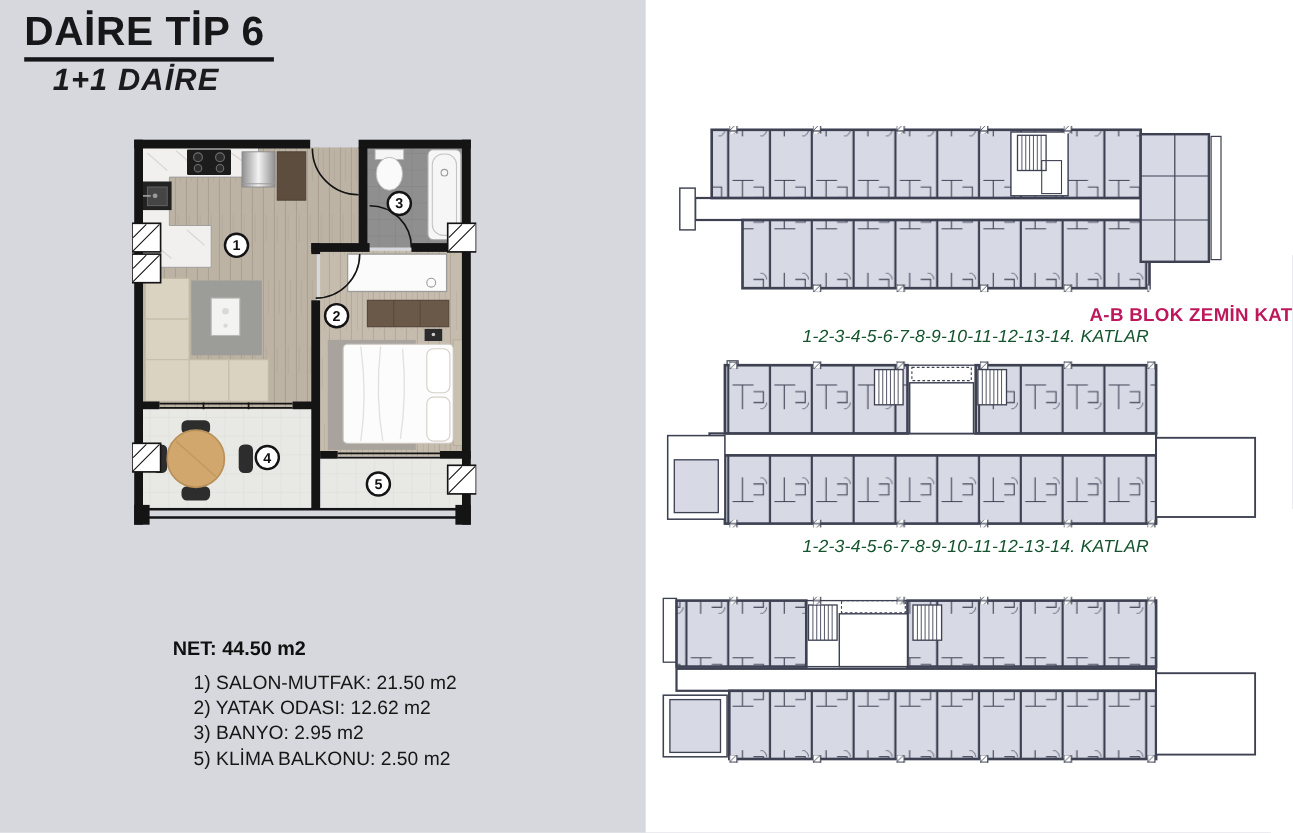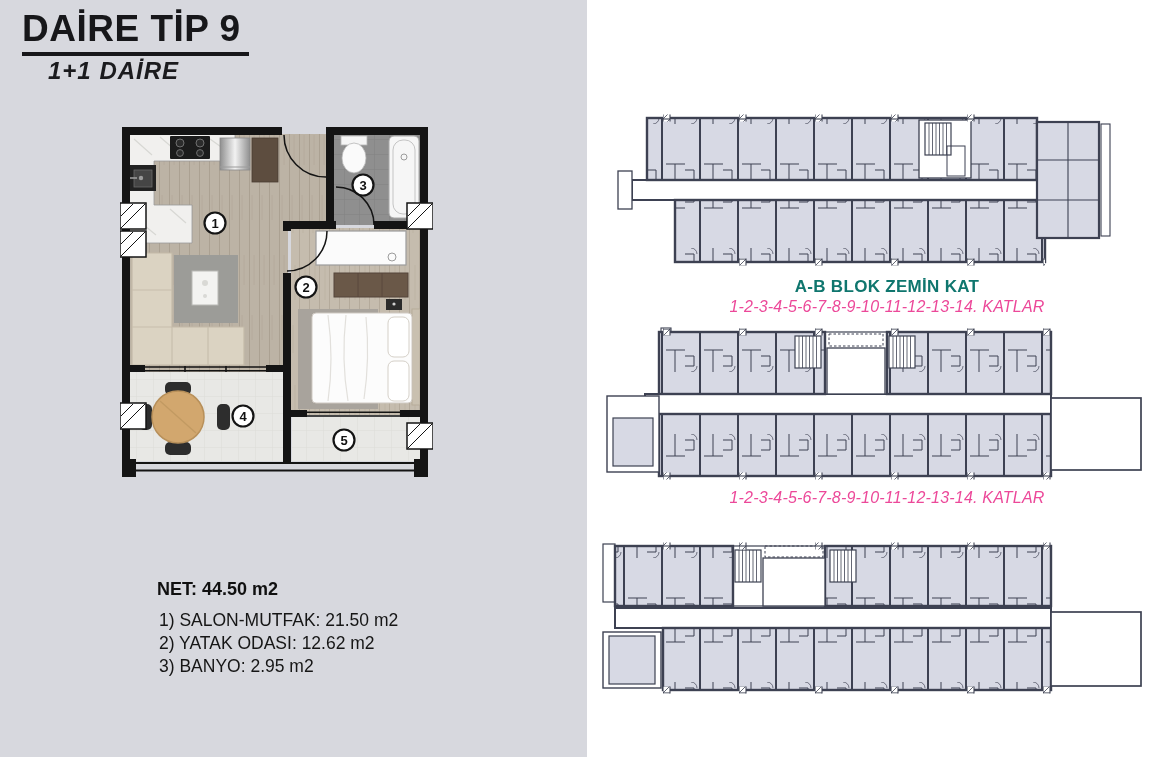--- a/index.html
+++ b/index.html
@@ -9,41 +9,41 @@
   }
   .right-panel { position:absolute; left:587px; top:0; width:588px; height:757px; background:#ffffff; }
   .blocks-svg { position:absolute; left:0; top:0; }
 
   .header-title {
     position:absolute; left:22px; top:10px; display:inline-block;
     font-size:37px; font-weight:800; letter-spacing:.5px; color:#17171a;
     border-bottom:4px solid #17171a; padding:0 8px 3px 0; line-height:1.05;
   }
   .header-subtitle {
-    position:absolute; left:48px; top:57px; font-size:24px; font-style:italic;
+    position:absolute; left:48px; top:57px; font-size:28px; font-style:italic;
     font-weight:600; letter-spacing:1px; color:#1b1b1e;
   }
   .apartment-svg { position:absolute; left:120px; top:125px; }
 
   .net-title { position:absolute; left:157px; top:579px; font-size:18px; font-weight:800; color:#101010; }
-  .room-list { position:absolute; left:159px; top:609px; font-size:17.5px; line-height:23px; color:#161616; }
+  .room-list { position:absolute; left:176px; top:609px; font-size:17.5px; line-height:23px; color:#161616; }
 
   .block-label { position:absolute; left:12px; width:576px; text-align:center; }
   .labels-ab { top:277px; } .labels-c { top:488px; } .labels-d { top:702px; }
-  .block-title { font-size:17px; font-weight:700; color:#0f766e; letter-spacing:.3px; }
-  .block-floors { font-size:16px; font-style:italic; margin-top:1px; color:#ec4899; letter-spacing:.2px; }
+  .block-title { font-size:17px; font-weight:700; color:#be185d; letter-spacing:.3px;text-align:right; }
+  .block-floors { font-size:16px; font-style:italic; margin-top:1px; color:#14532d; letter-spacing:.2px; }
 
   .marker-text { font-size:13px; font-weight:bold; fill:#111; }
 </style>
 </head>
 <body>
 
 <div class="page">
 
-  <div class="header-title">DAİRE TİP 9</div>
+  <div class="header-title">DAİRE TİP 6</div>
   <div class="header-subtitle">1+1 DAİRE</div>
 
   <svg class="apartment-svg" width="313" height="357" viewBox="0 0 313 357" xmlns="http://www.w3.org/2000/svg">
     <defs>
       <pattern id="patWood" width="10" height="120" patternUnits="userSpaceOnUse">
         <rect width="10" height="120" fill="#bcb3a5"></rect>
         <path d="M9.5,0 V120" stroke="#aba192" stroke-width="1"></path>
         <path d="M4,10 V40 M2,70 V95" stroke="#b2a899" stroke-width="0.8"></path>
       </pattern>
       <pattern id="patWood2" width="10" height="120" patternUnits="userSpaceOnUse">
@@ -212,20 +212,21 @@
         <text class="marker-text" x="224" y="319.5" text-anchor="middle">5</text>
       </g>
     </g>
   </svg>
 
   <div class="net-title">NET: 44.50 m2</div>
   <div class="room-list">
     <div>1) SALON-MUTFAK: 21.50 m2</div>
     <div>2) YATAK ODASI: 12.62 m2</div>
     <div>3) BANYO: 2.95 m2</div>
+    <div>5) KLİMA BALKONU: 2.50 m2</div>
   </div>
 
   <div class="right-panel">
     <svg class="blocks-svg" width="588" height="757" viewBox="0 0 588 757" xmlns="http://www.w3.org/2000/svg">
       <defs>
         <pattern id="patTop" width="38" height="62" patternUnits="userSpaceOnUse">
           <rect width="38" height="62" fill="#d7d9e4"></rect>
           <rect x="36" width="2.2" height="62" fill="#3d4152"></rect>
           <path d="M3,40 H22 M12,40 V62 M22,46 h9 v10 h-9" stroke="#3d4152" stroke-width="1" fill="none"></path>
           <path d="M28,62 a6,6 0 0 0 6,-6" stroke="#3d4152" stroke-width="0.7" fill="none"></path>

